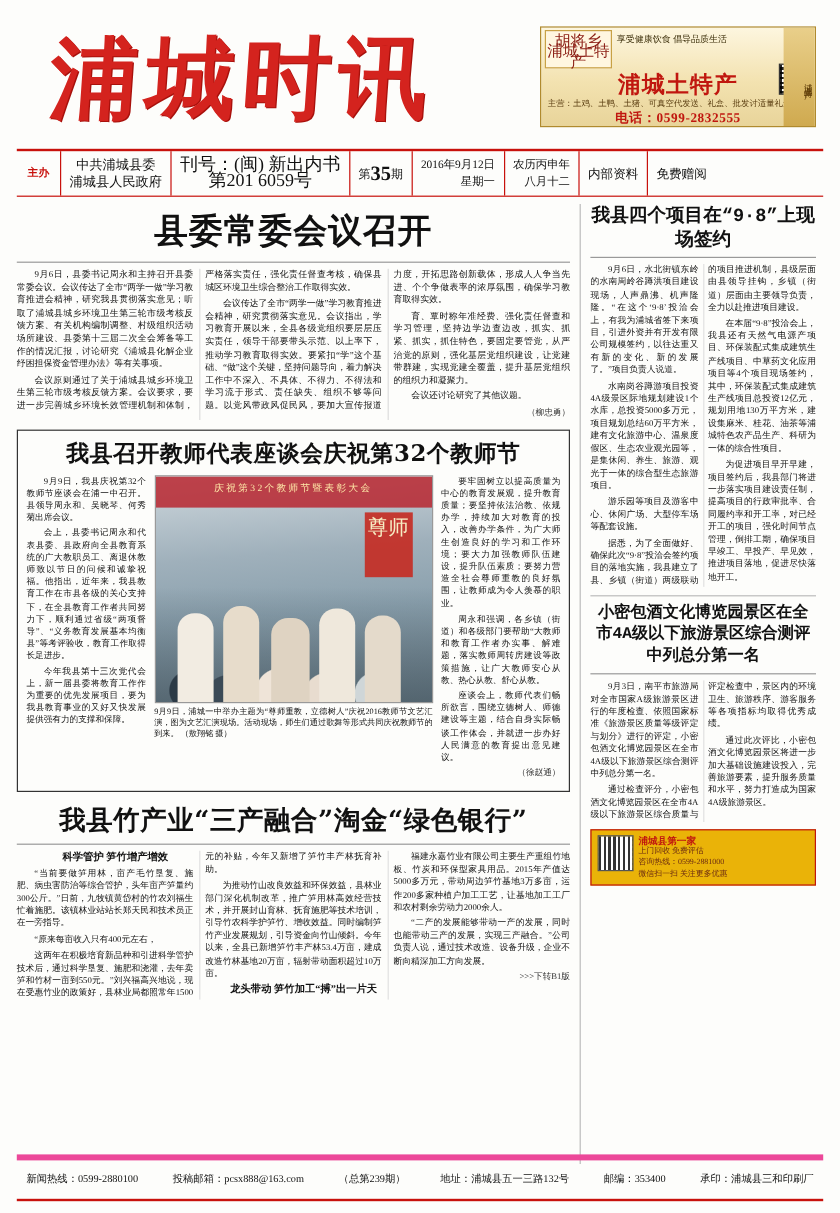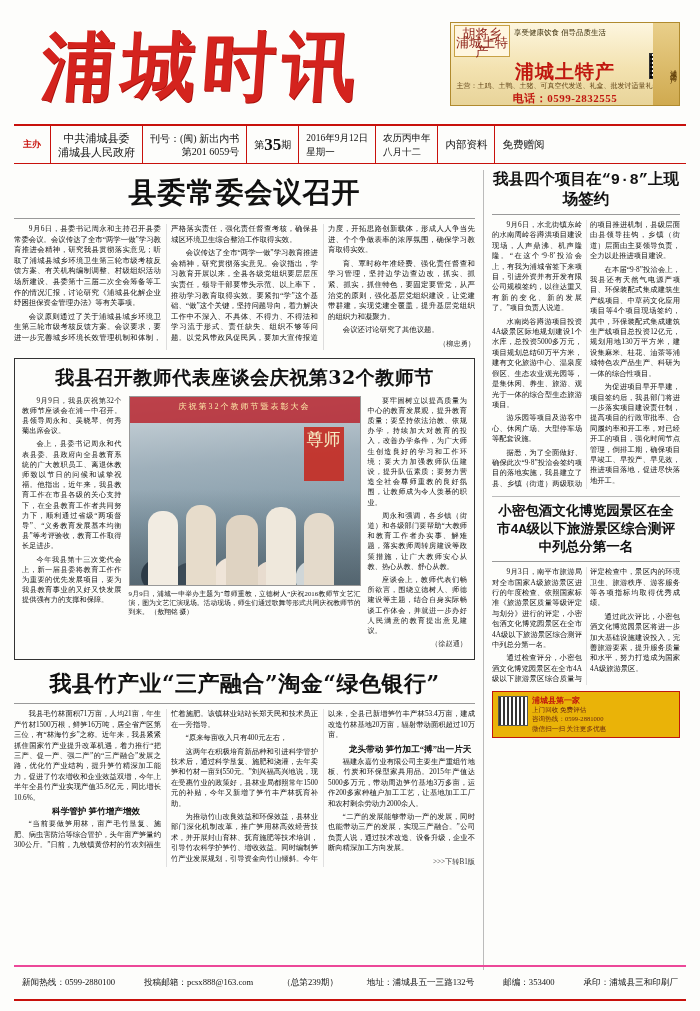--- a/index.html
+++ b/index.html
@@ -50,24 +50,24 @@
   
   .infobar {
     border-top:2px solid #c8110c; border-bottom:1px solid #c8110c;
     margin-top:4px; height:40px; display:flex; align-items:stretch;
     font-size:10.5px;
   }
   .infobar .cell { display:flex; align-items:center; justify-content:center; padding:0 7px; border-right:1px solid #c8110c; }
   .infobar .cell:last-child { border-right:none; }
   .zhuban { font-size:9px; color:#c8110c; line-height:11px; width:22px; text-align:center; font-weight:bold;}
   .org { line-height:14px; font-size:11px; text-align:center; }
-  .twoline { line-height:13px; text-align:right; font-size:10px; }
+  .twoline { line-height:13px; text-align:center; font-size:15px; }
   .issue { font-size:10px; }
   .issue b { font-size:17px; color:#111; }
-  .date-cell { line-height:14px; text-align:left; font-size:9.5px; }
+  .date-cell { line-height:14px; text-align:right; font-size:9.5px; }
 
   
   .content { display:flex; margin-top:6px; height:800px; }
   .col-left { width:470px; padding-right:8px; border-right:1px solid #bbb; }
   .col-right { width:196px; padding-left:8px; }
 
   .headline-main {
     text-align:center; font-size:28px; font-weight:bold;
     font-family:"DejaVu Serif", serif; letter-spacing:1px;
     padding:4px 0 6px;
@@ -130,21 +130,21 @@
     background:#eab308; font-size:6.6px; line-height:9.4px; color:#6a2a12; display:flex; gap:4px;
   }
   .mini-ad .mqr { width:30px; height:30px; flex:0 0 30px; background:
       repeating-linear-gradient(90deg,#333 0 2px,#fff 2px 4px),
       repeating-linear-gradient(0deg,#333 0 2px,transparent 2px 4px); border:1px solid #555; }
   .mini-red { color:#c0170f; font-weight:bold; font-size:8px; }
 
   
   .footer {
     position:absolute; left:14px; right:14px; bottom:10px;
-    border-top:2px solid #ec4899; border-bottom:2px solid #c8110c;
+    border-top:5px solid #ec4899; border-bottom:2px solid #c8110c;
     height:26px; display:flex; align-items:center; justify-content:space-between;
     font-size:8.6px; padding:16px 8px; color:#111;
   }
   .footer span { white-space:nowrap; }
 </style>
 </head>
 <body>
 
 <div class="page">
 
@@ -247,21 +247,20 @@
             <p>要牢固树立以提高质量为中心的教育发展观，提升教育质量；要坚持依法治教、依规办学，持续加大对教育的投入，改善办学条件，为广大师生创造良好的学习和工作环境；要大力加强教师队伍建设，提升队伍素质；要努力营造全社会尊师重教的良好氛围，让教师成为令人羡慕的职业。</p>
             <p>周永和强调，各乡镇（街道）和各级部门要帮助“大教师和教育工作者办实事、解难题，落实教师周转房建设等政策措施，让广大教师安心从教、热心从教、舒心从教。</p>
             <p>座谈会上，教师代表们畅所欲言，围绕立德树人、师德建设等主题，结合自身实际畅谈工作体会，并就进一步办好人民满意的教育提出意见建议。</p>
             <p class="sig">（徐赵通）</p>
           </div>
         </div>
       </div>
 
       <div class="headline-2">我县竹产业“三产融合”淘金“绿色银行”</div>
       <div class="cols3b">
-        <p>我县毛竹林面积71万亩，人均21亩，年生产竹材1500万根，鲜笋16万吨，居全省产区第三位，有“林海竹乡”之称。近年来，我县紧紧抓住国家竹产业提升改革机遇，着力推行“把三产、促一产、强二产”的“三产融合”发展之路，优化竹产业结构，提升笋竹精深加工能力，促进了竹农增收和企业效益双增，今年上半年全县竹产业实现产值35.8亿元，同比增长10.6%。</p>
         <p class="subhead">科学管护 笋竹增产增效</p>
         <p>“当前要做笋用林，亩产毛竹垦复、施肥、病虫害防治等综合管护，头年亩产笋量约300公斤。”日前，九牧镇黄岱村的竹农刘福生忙着施肥。该镇林业站站长郑天民和技术员正在一旁指导。</p>
         <p>“原来每亩收入只有400元左右，</p>
         <p>这两年在积极培育新品种和引进科学管护技术后，通过科学垦复、施肥和浇灌，去年卖笋和竹材一亩到550元。”刘兴福高兴地说，现在受惠竹业的政策好，县林业局都照常年1500元的补贴，今年又新增了笋竹丰产林抚育补助。</p>
         <p>为推动竹山改良效益和环保效益，县林业部门深化机制改革，推广笋用林高效经营技术，并开展封山育林、抚育施肥等技术培训，引导竹农科学护笋竹、增收效益。同时编制笋竹产业发展规划，引导资金向竹山倾斜。今年以来，全县已新增笋竹丰产林53.4万亩，建成改造竹林基地20万亩，辐射带动面积超过10万亩。</p>
         <p class="subhead">龙头带动 笋竹加工“搏”出一片天</p>
         <p>福建永嘉竹业有限公司主要生产重组竹地板、竹炭和环保型家具用品。2015年产值达5000多万元，带动周边笋竹基地3万多亩，运作200多家种植户加工工艺，让基地加工工厂和农村剩余劳动力2000余人。</p>
         <p>“二产的发展能够带动一产的发展，同时也能带动三产的发展，实现三产融合。”公司负责人说，通过技术改造、设备升级，企业不断向精深加工方向发展。</p>
         <p class="sig">&gt;&gt;&gt;下转B1版</p>
       </div>

